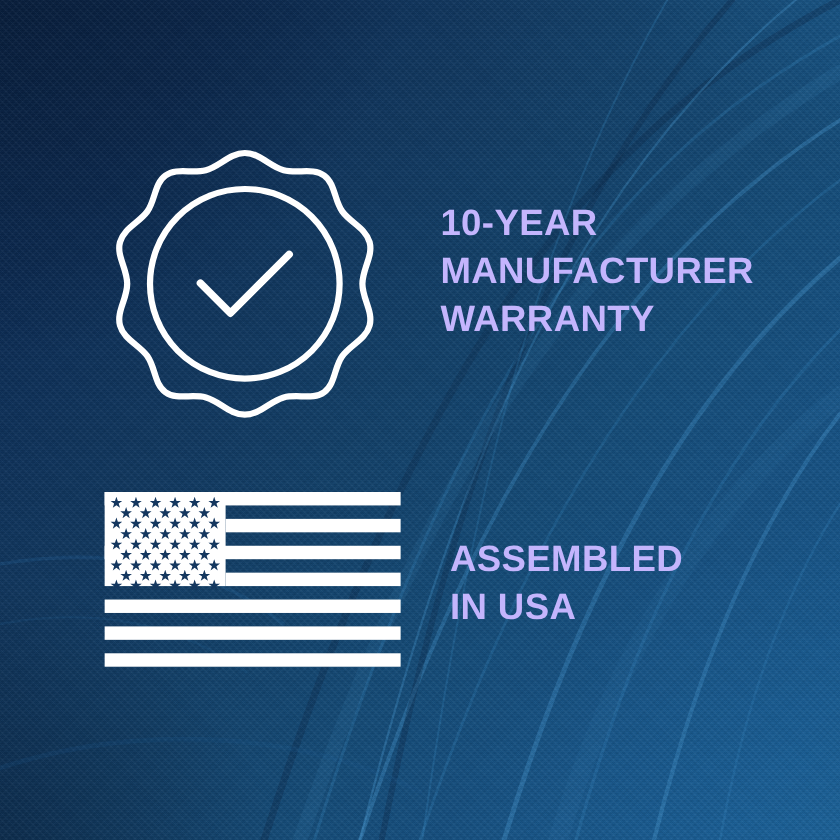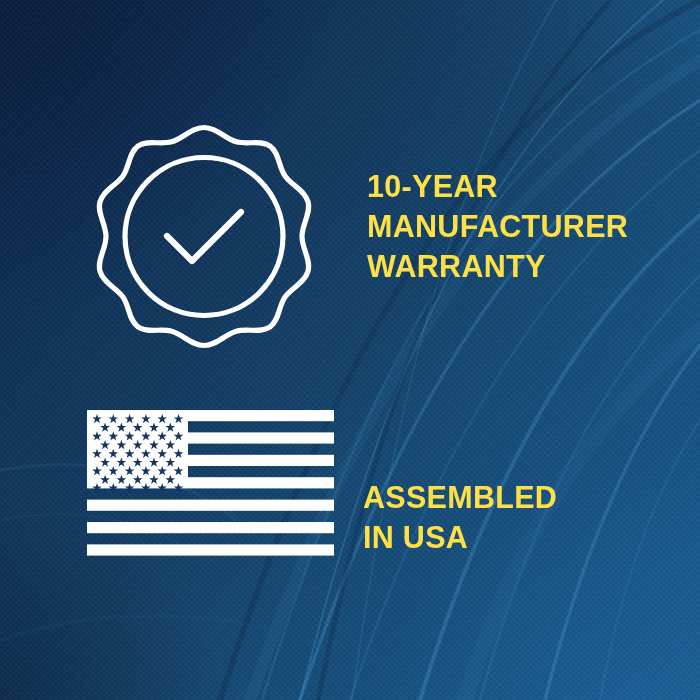--- a/index.html
+++ b/index.html
@@ -124,27 +124,26 @@
 
   
   .warranty-text {
     position: absolute;
     left: 367px;
     top: 166px;
     width: 300px;
   }
   .flag-text {
     position: absolute;
-    left: 363px;
+    left: 375px;
     top: 446px;
     width: 300px;
-    margin-top: 31px;
   }
   .headline {
-    color: #fde047;
+    color: #c4b5fd;
     font-family: "Liberation Sans", sans-serif;
     font-weight: bold;
     font-size: 30.5px;
     line-height: 40px;
     letter-spacing: 0.3px;
     text-transform: uppercase;
     margin: 0;
     white-space: pre-line;
   }
 

